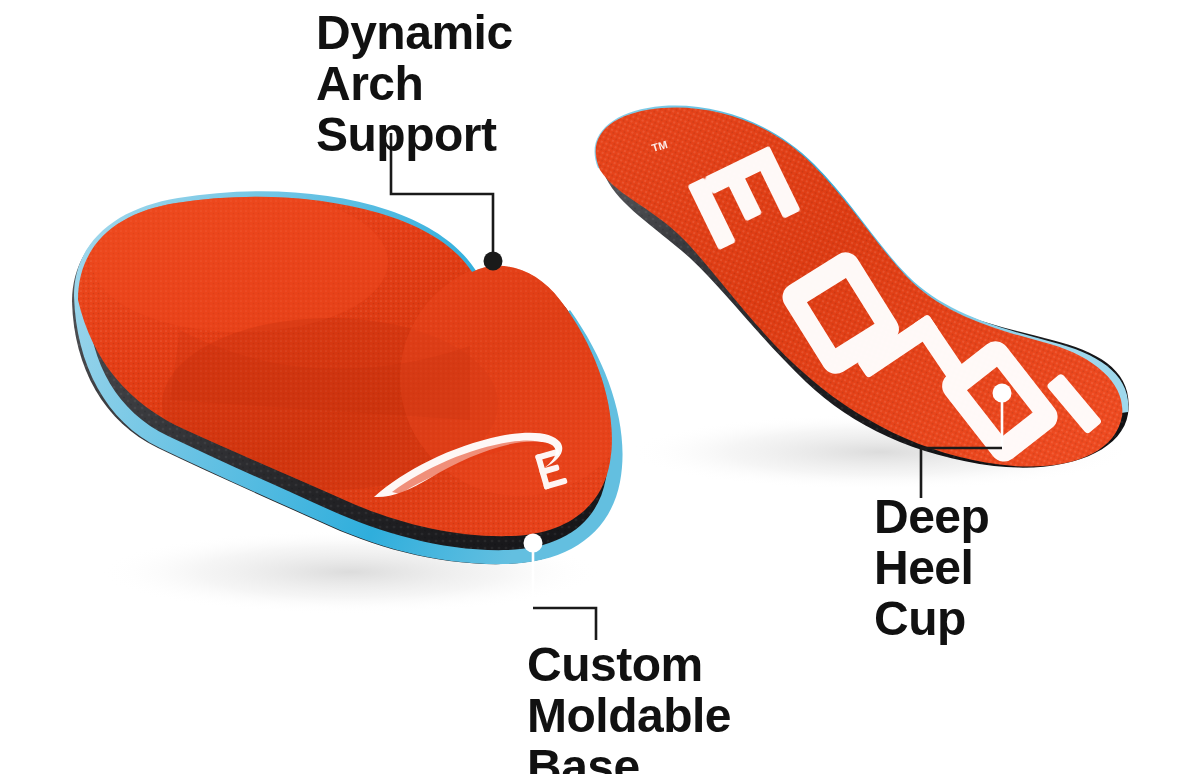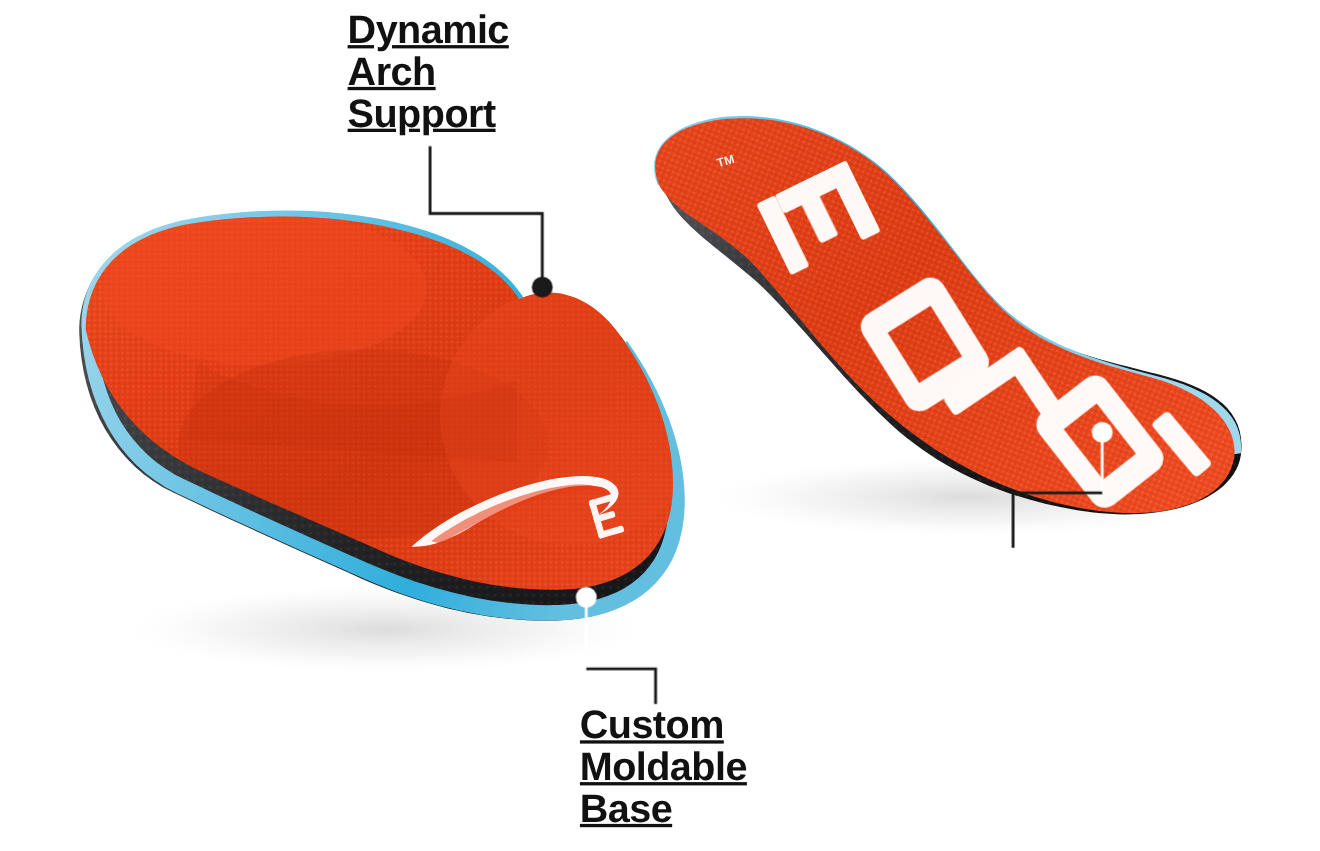--- a/index.html
+++ b/index.html
@@ -22,26 +22,25 @@
     position: absolute;
     left: 0; top: 0;
     width: 1200px;
     height: 774px;
   }
   
   .callout {
     position: absolute;
     color: #111111;
     font-weight: 700;
-    font-size: 36px;
+    font-size: 48px;
     line-height: 1.06;
     letter-spacing: -0.5px;
     white-space: pre-line;
     font-family: "Liberation Sans", "DejaVu Sans", sans-serif;
-    text-decoration: underline;
   }
   #callout-arch   { left: 316px; top: 8px;   width: 230px; }
   #callout-base   { left: 527px; top: 640px; width: 250px; }
   #callout-heel   { left: 874px; top: 492px; width: 200px; }
 </style>
 </head>
 <body>
 
 <div id="stage">
 
@@ -340,14 +339,17 @@
   </svg>
 
   <div class="callout" id="callout-arch">Dynamic
 Arch
 Support</div>
 
   <div class="callout" id="callout-base">Custom
 Moldable
 Base</div>
 
+  <div class="callout" id="callout-heel">Deep
+Heel
+Cup</div>
 
 </div>
 
 </body></html>

